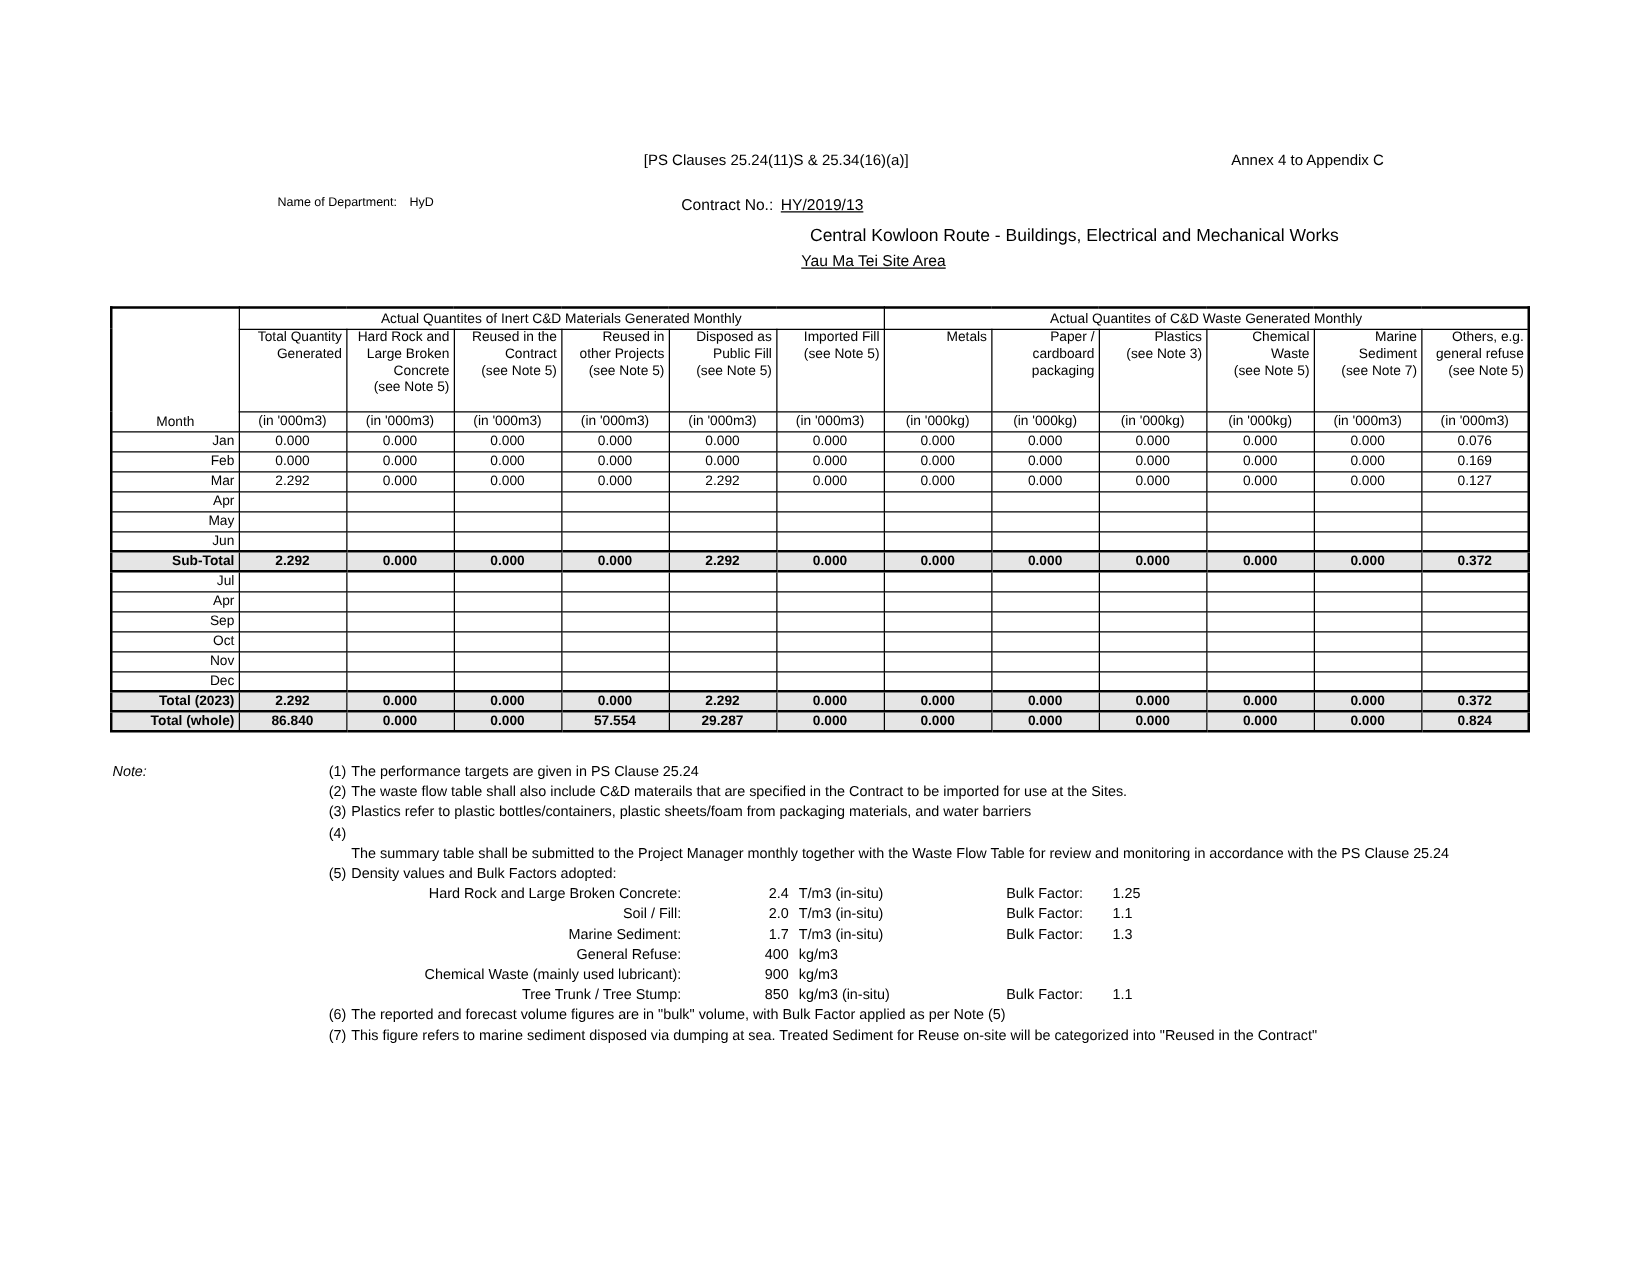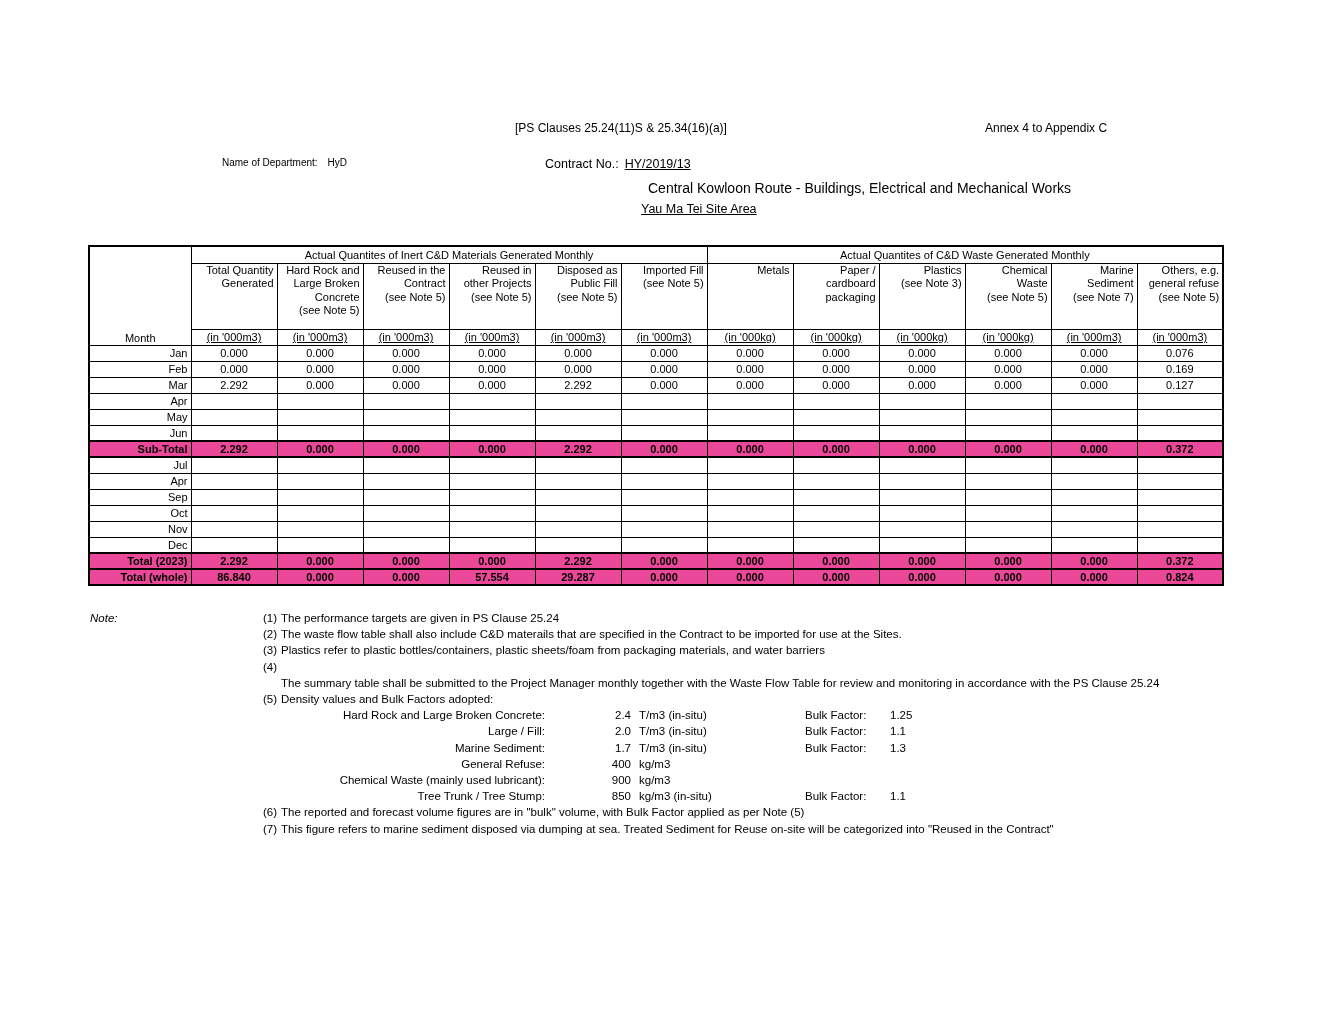--- a/index.html
+++ b/index.html
@@ -42,30 +42,30 @@
     font-weight: normal;
     overflow: hidden;
   }
   .waste-table col.month-col { width: 102px; }
   .waste-table col.data-col { width: 86px; }
   .group-header { height: 17px; text-align: center; line-height: 14px; }
   .col-title {
     height: 66px; vertical-align: top; text-align: right;
     white-space: pre-line; line-height: 13.5px; padding-top: 2px;
   }
-  .col-unit { height: 16px; text-align: center; line-height: 14px; text-decoration: underline; }
+  .col-unit { height: 16px; text-align: center; line-height: 14px; }
   .month-corner {
     vertical-align: bottom; text-align: center;
     border-right: 2px solid #000; line-height: 14px; padding-bottom: 2px;
   }
   .row-label { text-align: right; border-right: 2px solid #000; line-height: 14px; height: 16px; padding-right: 4px; }
   .waste-table td { text-align: center; line-height: 14px; height: 16px; }
   .sep { border-right: 2px solid #000; }
   .total-row th, .total-row td {
-    background: #ec4899; font-weight: bold;
+    background: #e5e5e5; font-weight: bold;
     border-top: 2px solid #000; border-bottom: 2px solid #000;
   }
 
   .notes { position: absolute; top: 610px; left: 0; width: 1319px; font-size: 11.5px; line-height: 16.2px; }
   .note-label { position: absolute; left: 90px; top: 0; font-style: italic; }
   .note-lines { margin-left: 263px; }
   .note-line { display: grid; grid-template-columns: 18px 1fr; min-height: 16.2px; }
   .density-row { display: grid; grid-template-columns: 264px 86px 174px 85px 60px; margin-left: 18px; }
   .density-label { text-align: right; }
   .density-value { text-align: right; }
@@ -420,21 +420,21 @@
           <span class="note-text">Density values and Bulk Factors adopted:</span>
         </div>
         <div class="density-row">
           <span class="density-label">Hard Rock and Large Broken Concrete:</span>
           <span class="density-value">2.4</span>
           <span class="density-unit">T/m3 (in-situ)</span>
           <span class="density-bulk-label">Bulk Factor:</span>
           <span class="density-bulk-value">1.25</span>
         </div>
         <div class="density-row">
-          <span class="density-label">Large / Fill:</span>
+          <span class="density-label">Soil / Fill:</span>
           <span class="density-value">2.0</span>
           <span class="density-unit">T/m3 (in-situ)</span>
           <span class="density-bulk-label">Bulk Factor:</span>
           <span class="density-bulk-value">1.1</span>
         </div>
         <div class="density-row">
           <span class="density-label">Marine Sediment:</span>
           <span class="density-value">1.7</span>
           <span class="density-unit">T/m3 (in-situ)</span>
           <span class="density-bulk-label">Bulk Factor:</span>

